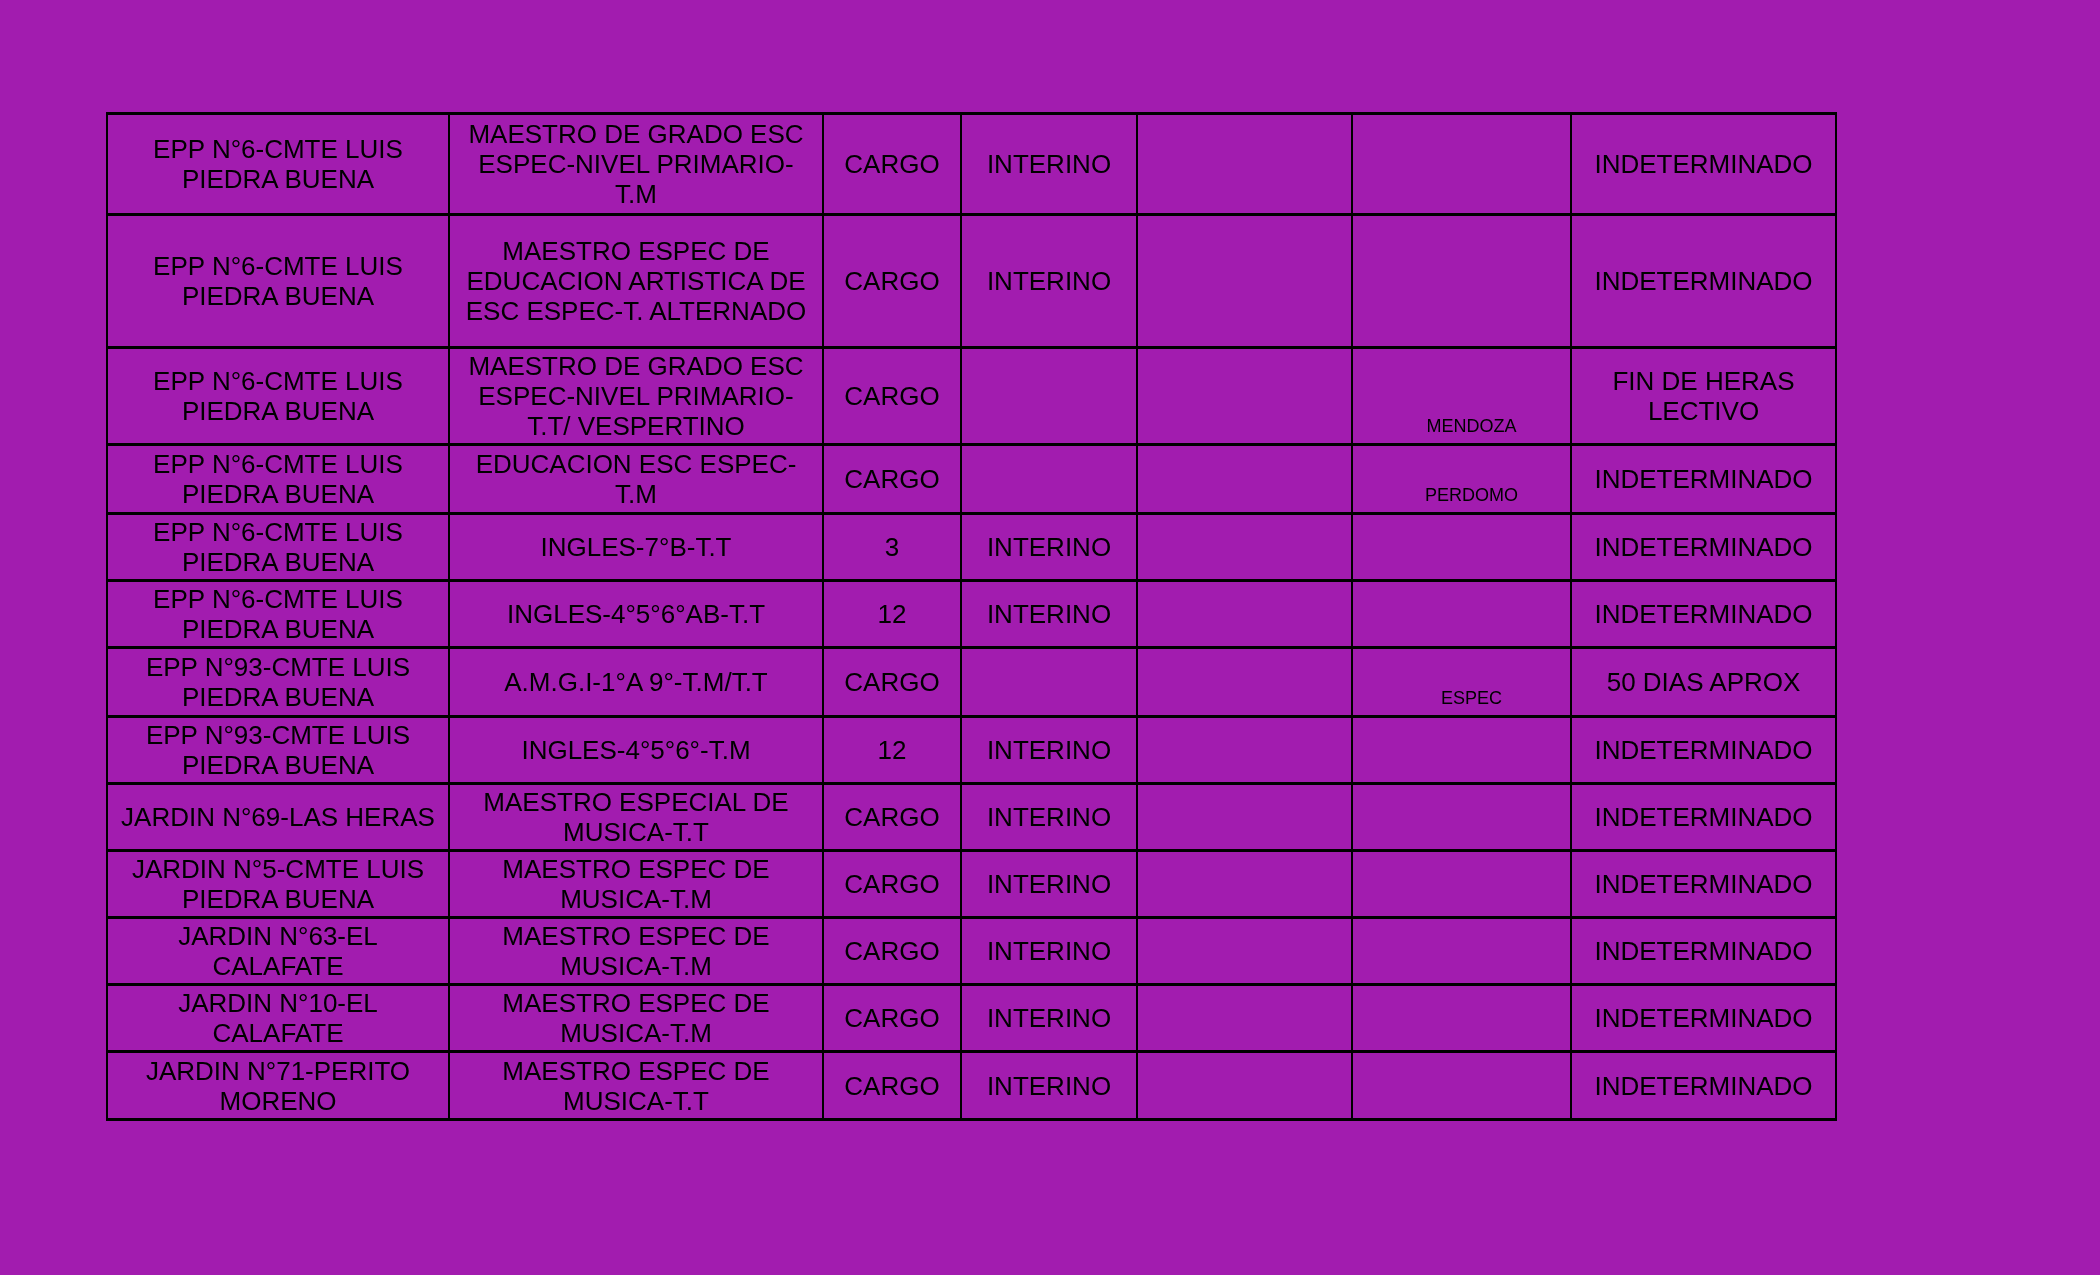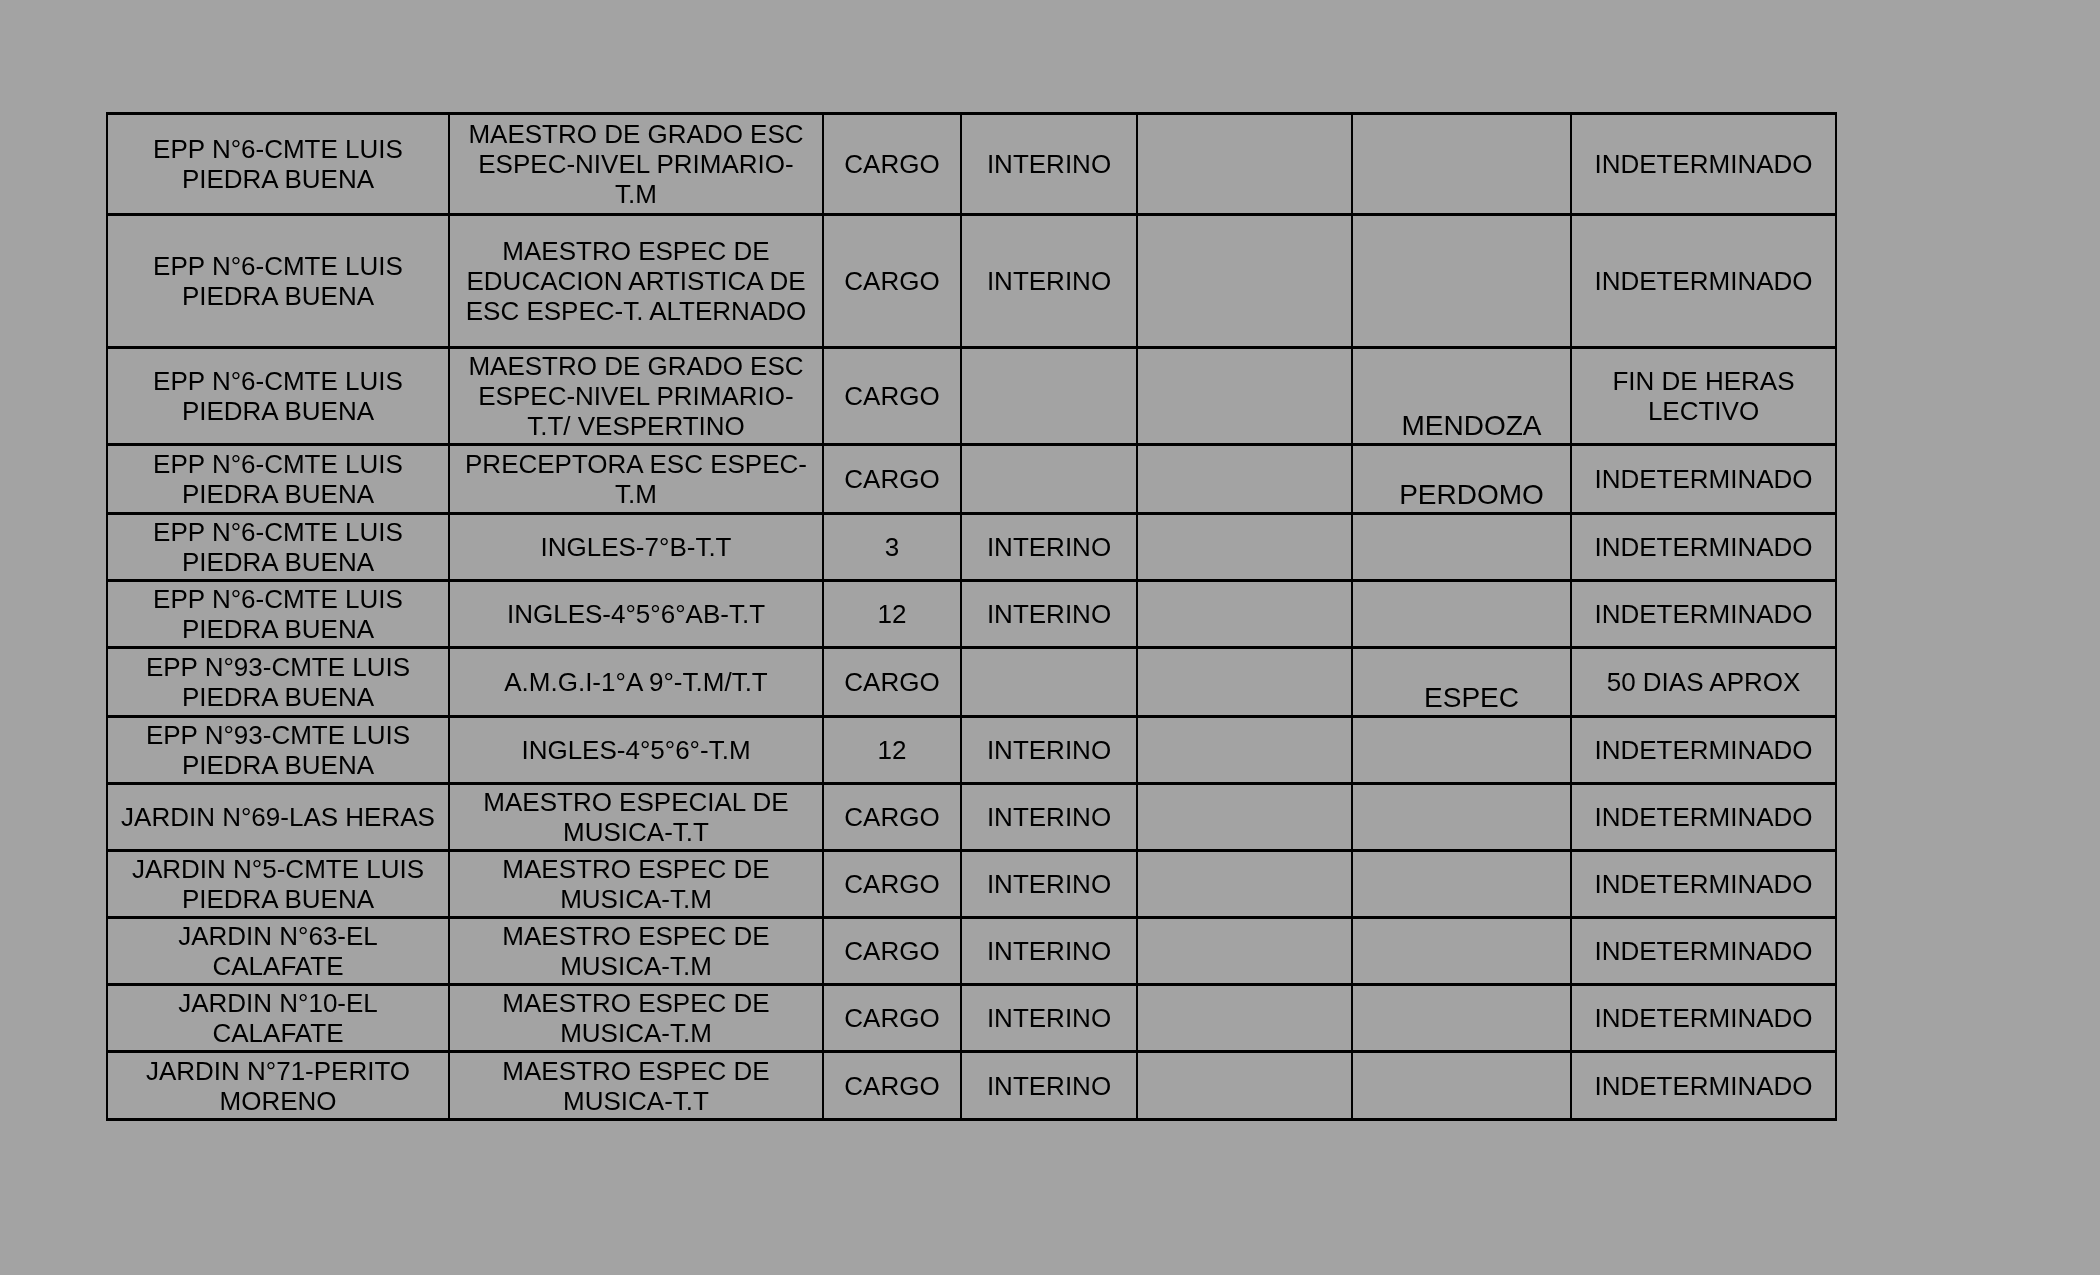--- a/index.html
+++ b/index.html
@@ -10,21 +10,21 @@
     position: relative;
     width: 2100px;
     height: 1275px;
     background: #ffffff;
     font-family: "Liberation Sans", sans-serif;
     color: #000000;
   }
   .sheet {
     position: absolute;
     inset: 0;
-    background: #a3a3a3;
+    background: #a21caf;
   }
   table.assignments {
     position: absolute;
     left: 106px;
     top: 112px;
     width: 1729px;
     border-collapse: collapse;
     table-layout: fixed;
     border: 2px solid #000000;
   }
@@ -37,21 +37,21 @@
     font-size: 26px;
     line-height: 30px;
     padding: 2px 4px;
     white-space: pre-line;
     overflow: hidden;
     color: #000000;
   }
   
   table.assignments td.col-5 {
     vertical-align: bottom;
-    font-size: 28px;
+    font-size: 18px;
     line-height: 26px;
     padding-bottom: 4px;
     padding-left: 24px;
   }
   
   col.c0 { width: 342px; }
   col.c1 { width: 374px; }
   col.c2 { width: 138px; }
   col.c3 { width: 176px; }
   col.c4 { width: 215px; }
@@ -120,21 +120,21 @@
           <td class="col-2">CARGO</td>
           <td class="col-3"></td>
           <td class="col-4"></td>
           <td class="col-5">MENDOZA</td>
           <td class="col-6">FIN DE HERAS
 LECTIVO</td>
         </tr>
         <tr>
           <td class="col-0">EPP N°6-CMTE LUIS
 PIEDRA BUENA</td>
-          <td class="col-1">PRECEPTORA ESC ESPEC-
+          <td class="col-1">EDUCACION ESC ESPEC-
 T.M</td>
           <td class="col-2">CARGO</td>
           <td class="col-3"></td>
           <td class="col-4"></td>
           <td class="col-5">PERDOMO</td>
           <td class="col-6">INDETERMINADO</td>
         </tr>
         <tr>
           <td class="col-0">EPP N°6-CMTE LUIS
 PIEDRA BUENA</td>

